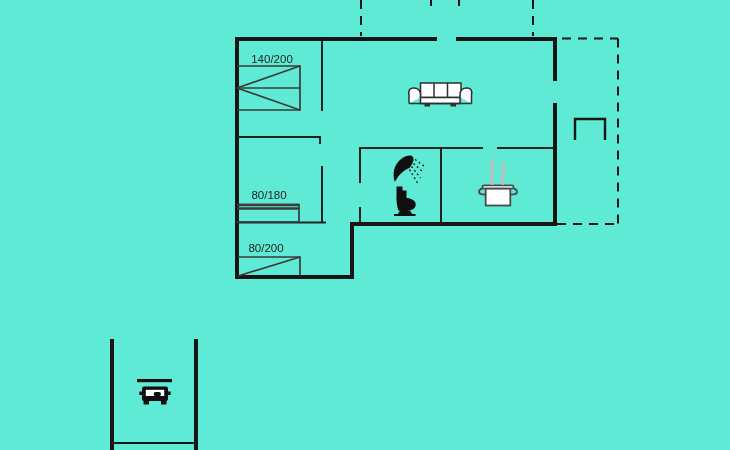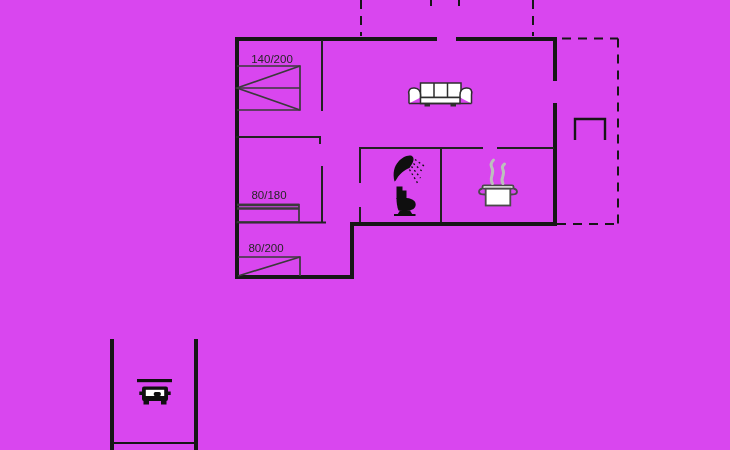--- a/index.html
+++ b/index.html
@@ -8,21 +8,21 @@
     background: #ffffff;
     width: 730px;
     height: 450px;
     overflow: hidden;
     font-family: "Liberation Sans", sans-serif;
   }
   .canvas {
     position: relative;
     width: 730px;
     height: 450px;
-    background: #d946ef;
+    background: #5eead4;
   }
   svg { display: block; }
   text.bed-label {
     font-family: "Liberation Sans", sans-serif;
     font-size: 11.5px;
     fill: #262626;
   }
 </style>
 </head>
 <body>

